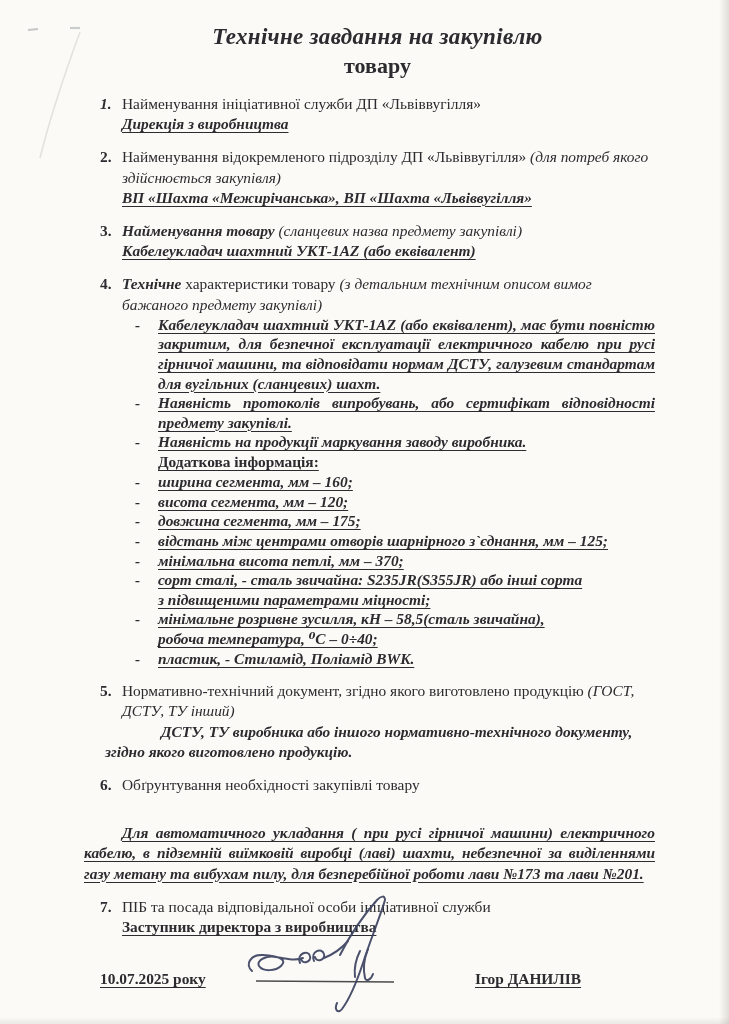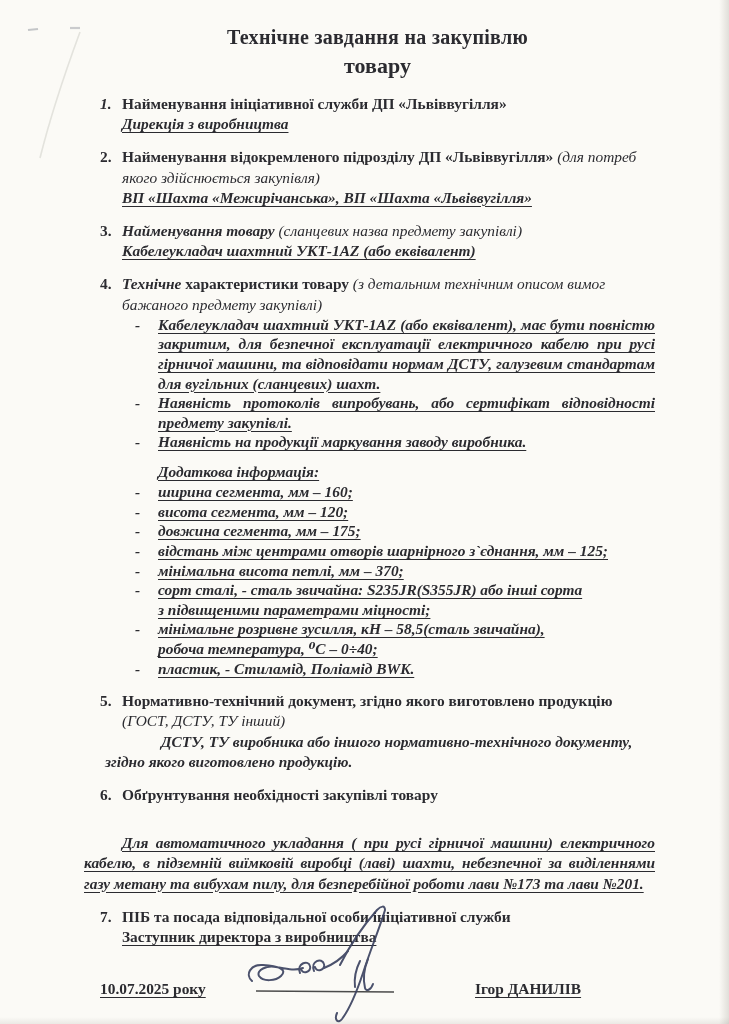--- a/index.html
+++ b/index.html
@@ -24,53 +24,53 @@
     background:linear-gradient(to right, rgba(0,0,0,0), rgba(118,112,100,0.20));
   }
   .bottom-shadow {
     position:absolute; bottom:0; left:0; width:100%; height:7px;
     background:linear-gradient(to bottom, rgba(0,0,0,0), rgba(118,112,100,0.12));
   }
   .artifact-layer { position:absolute; left:0; top:0; }
 
   
   .title { text-align:center; font-weight:bold; }
-  .title-l1 { font-size:20px; line-height:26px; letter-spacing:.3px; }
+  .title-l1 { font-size:23px; line-height:26px; letter-spacing:.3px;font-style:italic; }
   .title-l2 { font-size:22px; line-height:23px; margin-top:4px; }
 
   
   .item { margin-top:13px; }
   .item-first { margin-top:17px; }
   .ihead { display:flex; }
   .inum { width:22px; flex:none; font-weight:bold; }
   .inum-italic { font-style:italic; }
   .ibody { flex:1; min-width:0; }
-  .lbl { font-weight:bold; }
+  .lbl { font-weight:normal; }
   .lbl-i { font-weight:bold; font-style:italic; }
   .note { font-style:italic; font-weight:normal; }
   .ans {
     font-weight:bold; font-style:italic;
     text-decoration:underline; text-underline-offset:3px;
   }
   .ans-upright { font-weight:bold; text-decoration:underline; text-underline-offset:3px; }
 
   
   .bullets { margin-left:13px; line-height:19.6px; }
   .brow { display:flex; }
   .bdash { width:23px; flex:none; font-weight:bold; font-style:italic; }
   .btxt {
     flex:1; min-width:0;
     font-weight:bold; font-style:italic;
     text-decoration:underline; text-underline-offset:3px;
     text-align:justify;
   }
   .btxt.left { text-align:left; }
   .add-title {
-    margin:10px 0 0 36px;
-    font-weight:bold; font-style:italic;
+    margin:0 0 0 36px;
+    font-weight:bold; 
     text-decoration:underline; text-underline-offset:3px;
   }
   .add-bullets { margin-top:0; }
 
   
   .ans5 {
     font-weight:bold; font-style:italic;
     margin-left:-17px; text-indent:56px;
   }
   

